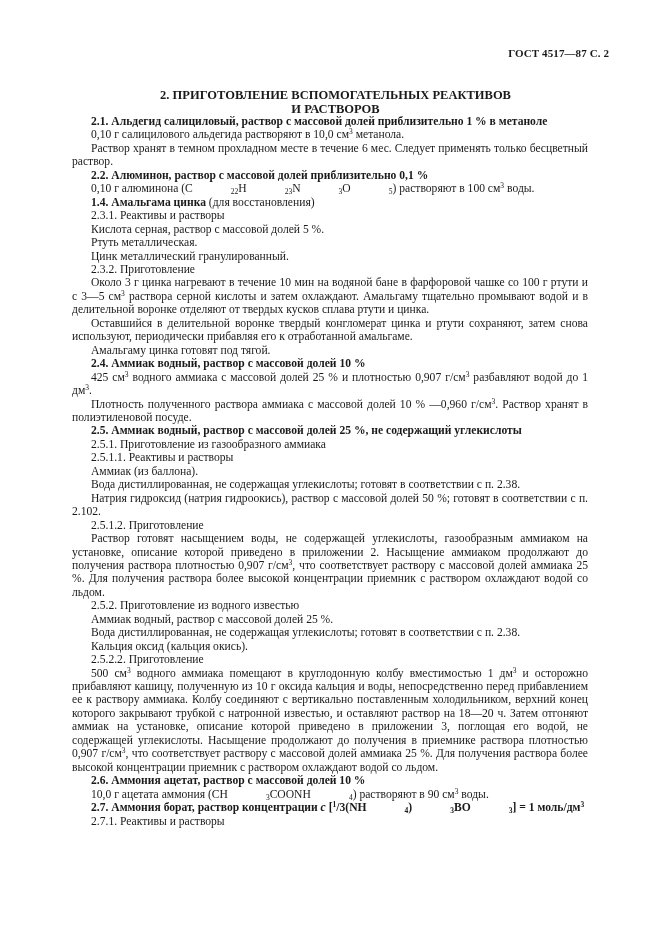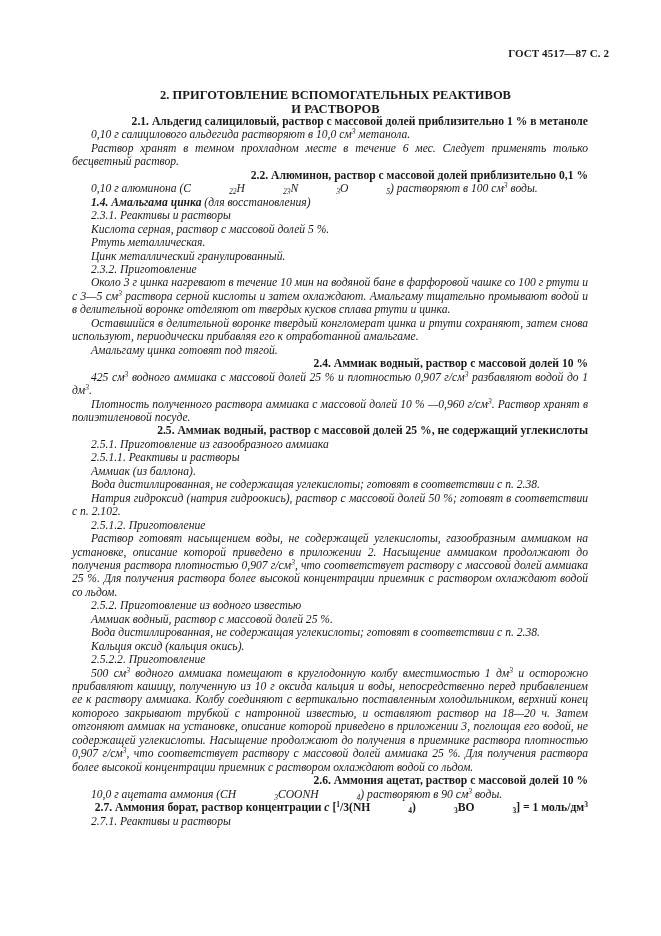--- a/index.html
+++ b/index.html
@@ -3,22 +3,22 @@
 <meta charset="utf-8">
 <style>
   html, body { margin: 0; padding: 0; background: #ffffff; }
   body { width: 661px; height: 936px; position: relative; overflow: hidden;
          font-family: "Liberation Serif", "DejaVu Serif", serif; color: #1a1a1a; }
   .page-header { position: absolute; top: 47px; right: 52px; font-weight: bold; font-size: 11px; letter-spacing: 0.1px; }
   .section-title { position: absolute; top: 88px; left: 0; width: 661px; text-align: center;
                    font-weight: bold; font-size: 12.5px; line-height: 14px; }
   .section-title div { margin-left: 10px; }
   .content { position: absolute; top: 115px; left: 72px; width: 516px; font-size: 11.6px; line-height: 13.45px; }
-  .p { text-indent: 19px; text-align: justify; margin: 0; font-style: italic; }
-  .h { text-indent: 19px; font-weight: bold; margin: 0; text-align: right; }
+  .p { text-indent: 19px; text-align: justify; margin: 0; }
+  .h { text-indent: 19px; font-weight: bold; margin: 0; }
   sub, sup { font-size: 65%; line-height: 0; }
   sub { vertical-align: -2px; padding-left: 38px; }
   sup { vertical-align: 4px; }
 </style>
 </head>
 <body>
 
 <div class="page-header">ГОСТ 4517—87 С. 2</div>
 
 <div class="section-title">

